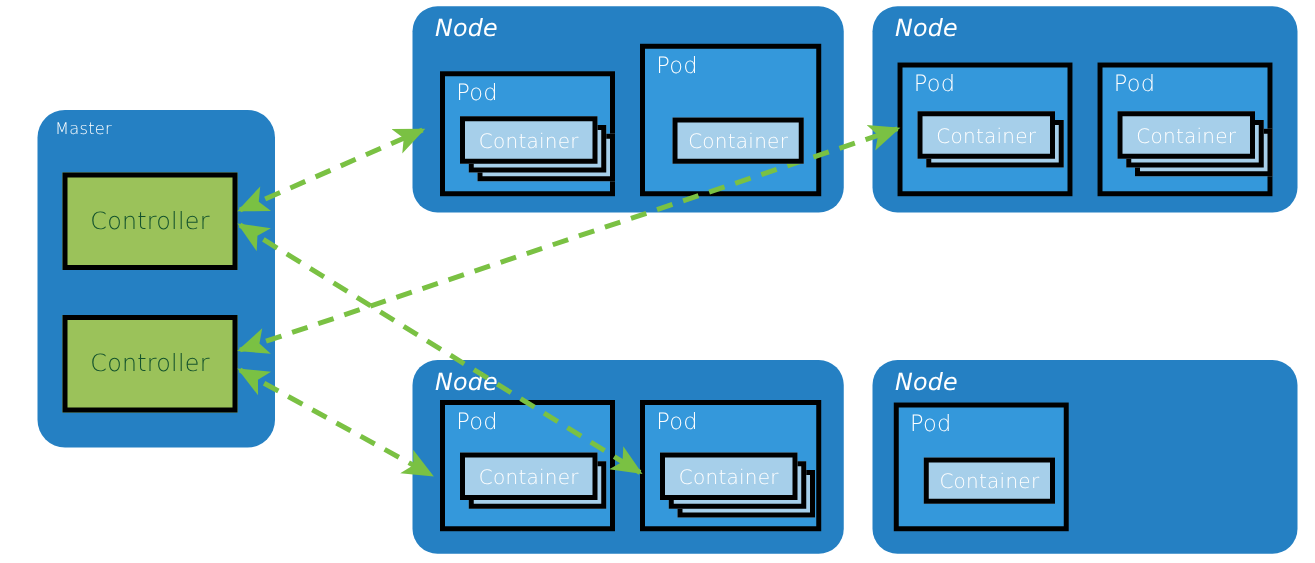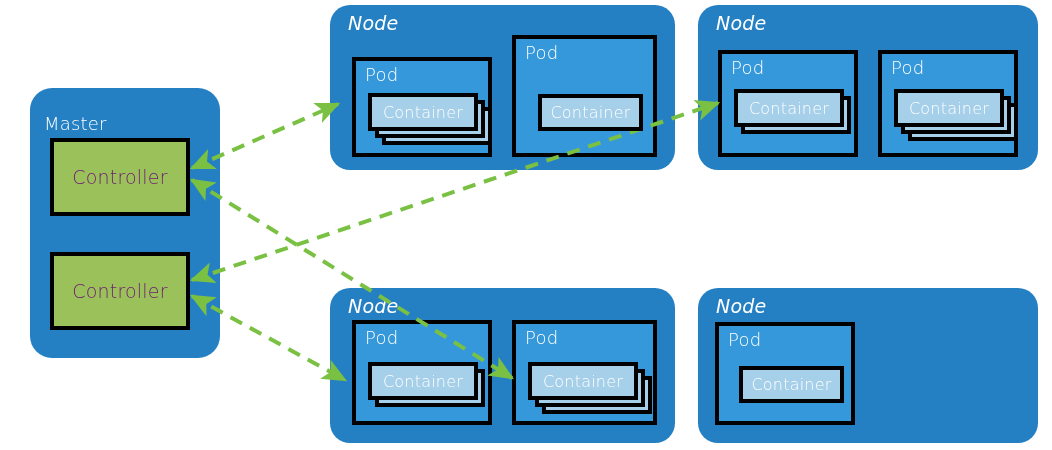--- a/index.html
+++ b/index.html
@@ -22,38 +22,38 @@
   
   .master {
     position: absolute;
     background: #2580C3;
     border-radius: 22px;
     box-sizing: border-box;
   }
   .master-label {
     position: absolute;
     left: 14px;
-    top: 25px;
-    color: #ffffff;
-    font-size: 18px;
+    top: 8px;
+    color: #ffffff;
+    font-size: 13px;
     font-weight: 300;
     letter-spacing: 0.2px;
     white-space: nowrap;
   }
   .controller {
     position: absolute;
     background: #9BC25A;
     border: 4px solid #000000;
     box-sizing: border-box;
     display: flex;
     align-items: center;
     justify-content: center;
   }
   .controller-label {
-    color: #701a75;
+    color: #14532d;
     font-size: 19px;
     font-weight: 300;
     letter-spacing: 0.2px;
     white-space: nowrap;
   }
 
   
   .node {
     position: absolute;
     background: #2580C3;

